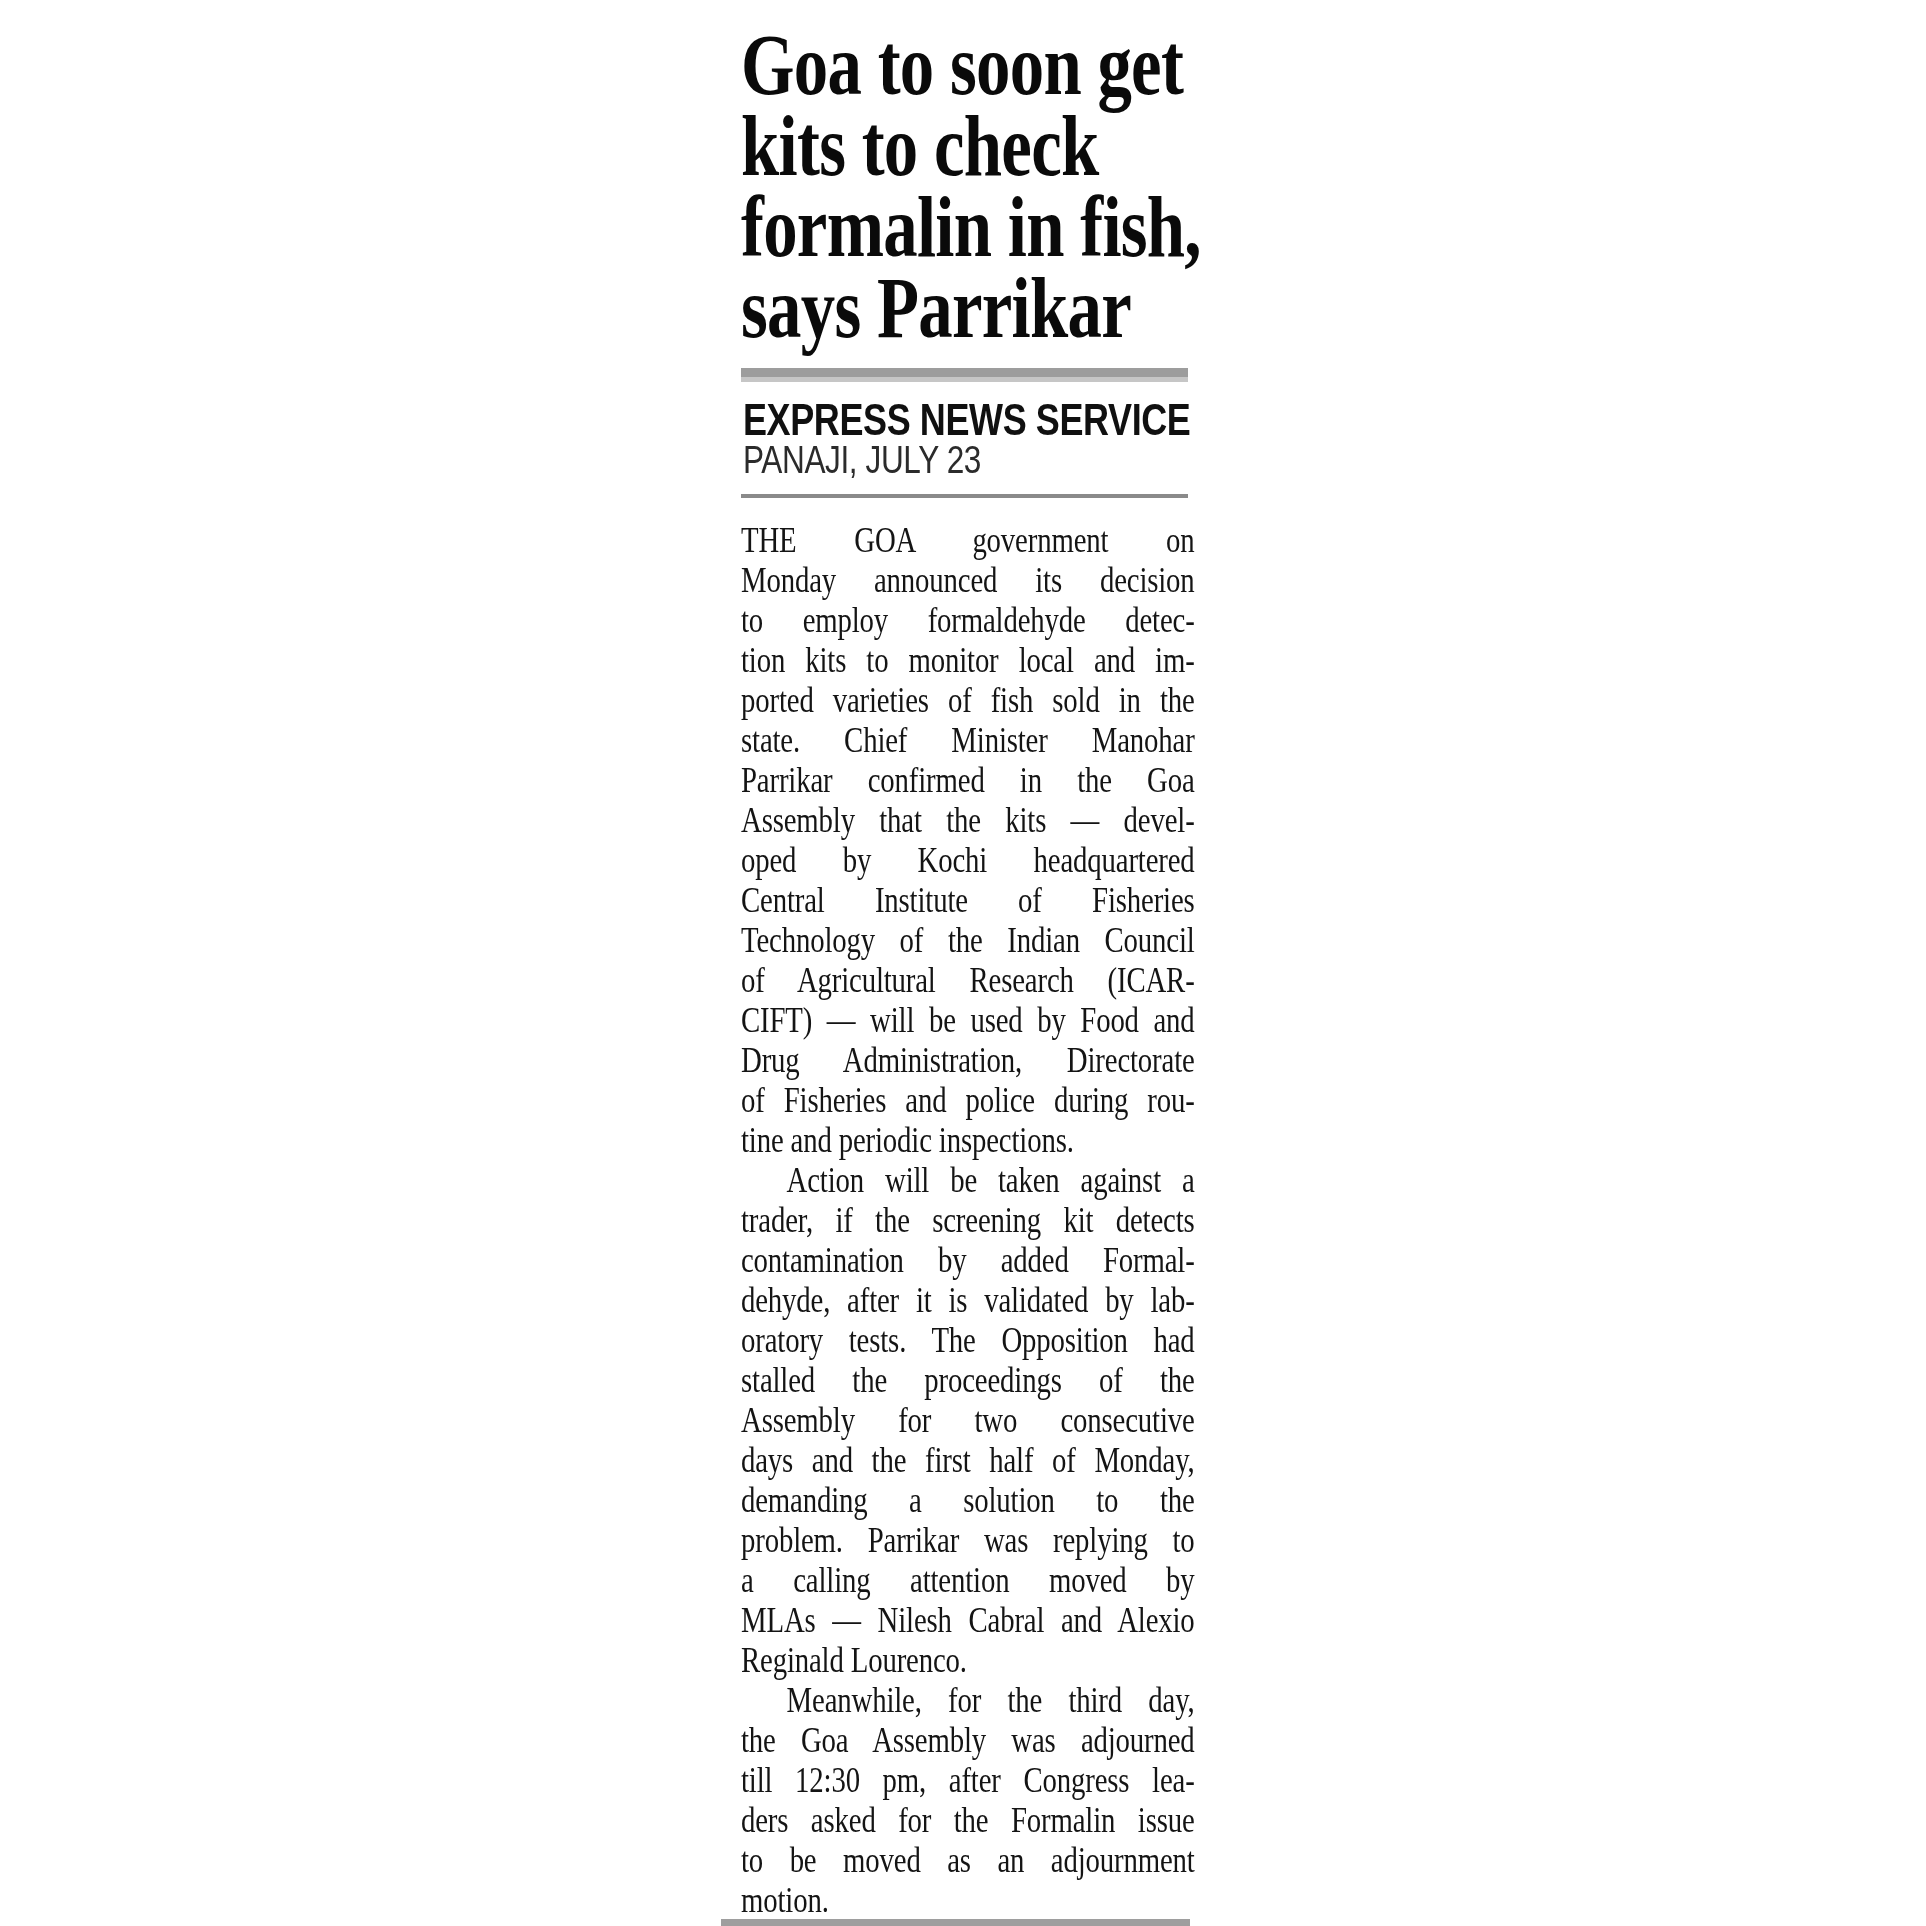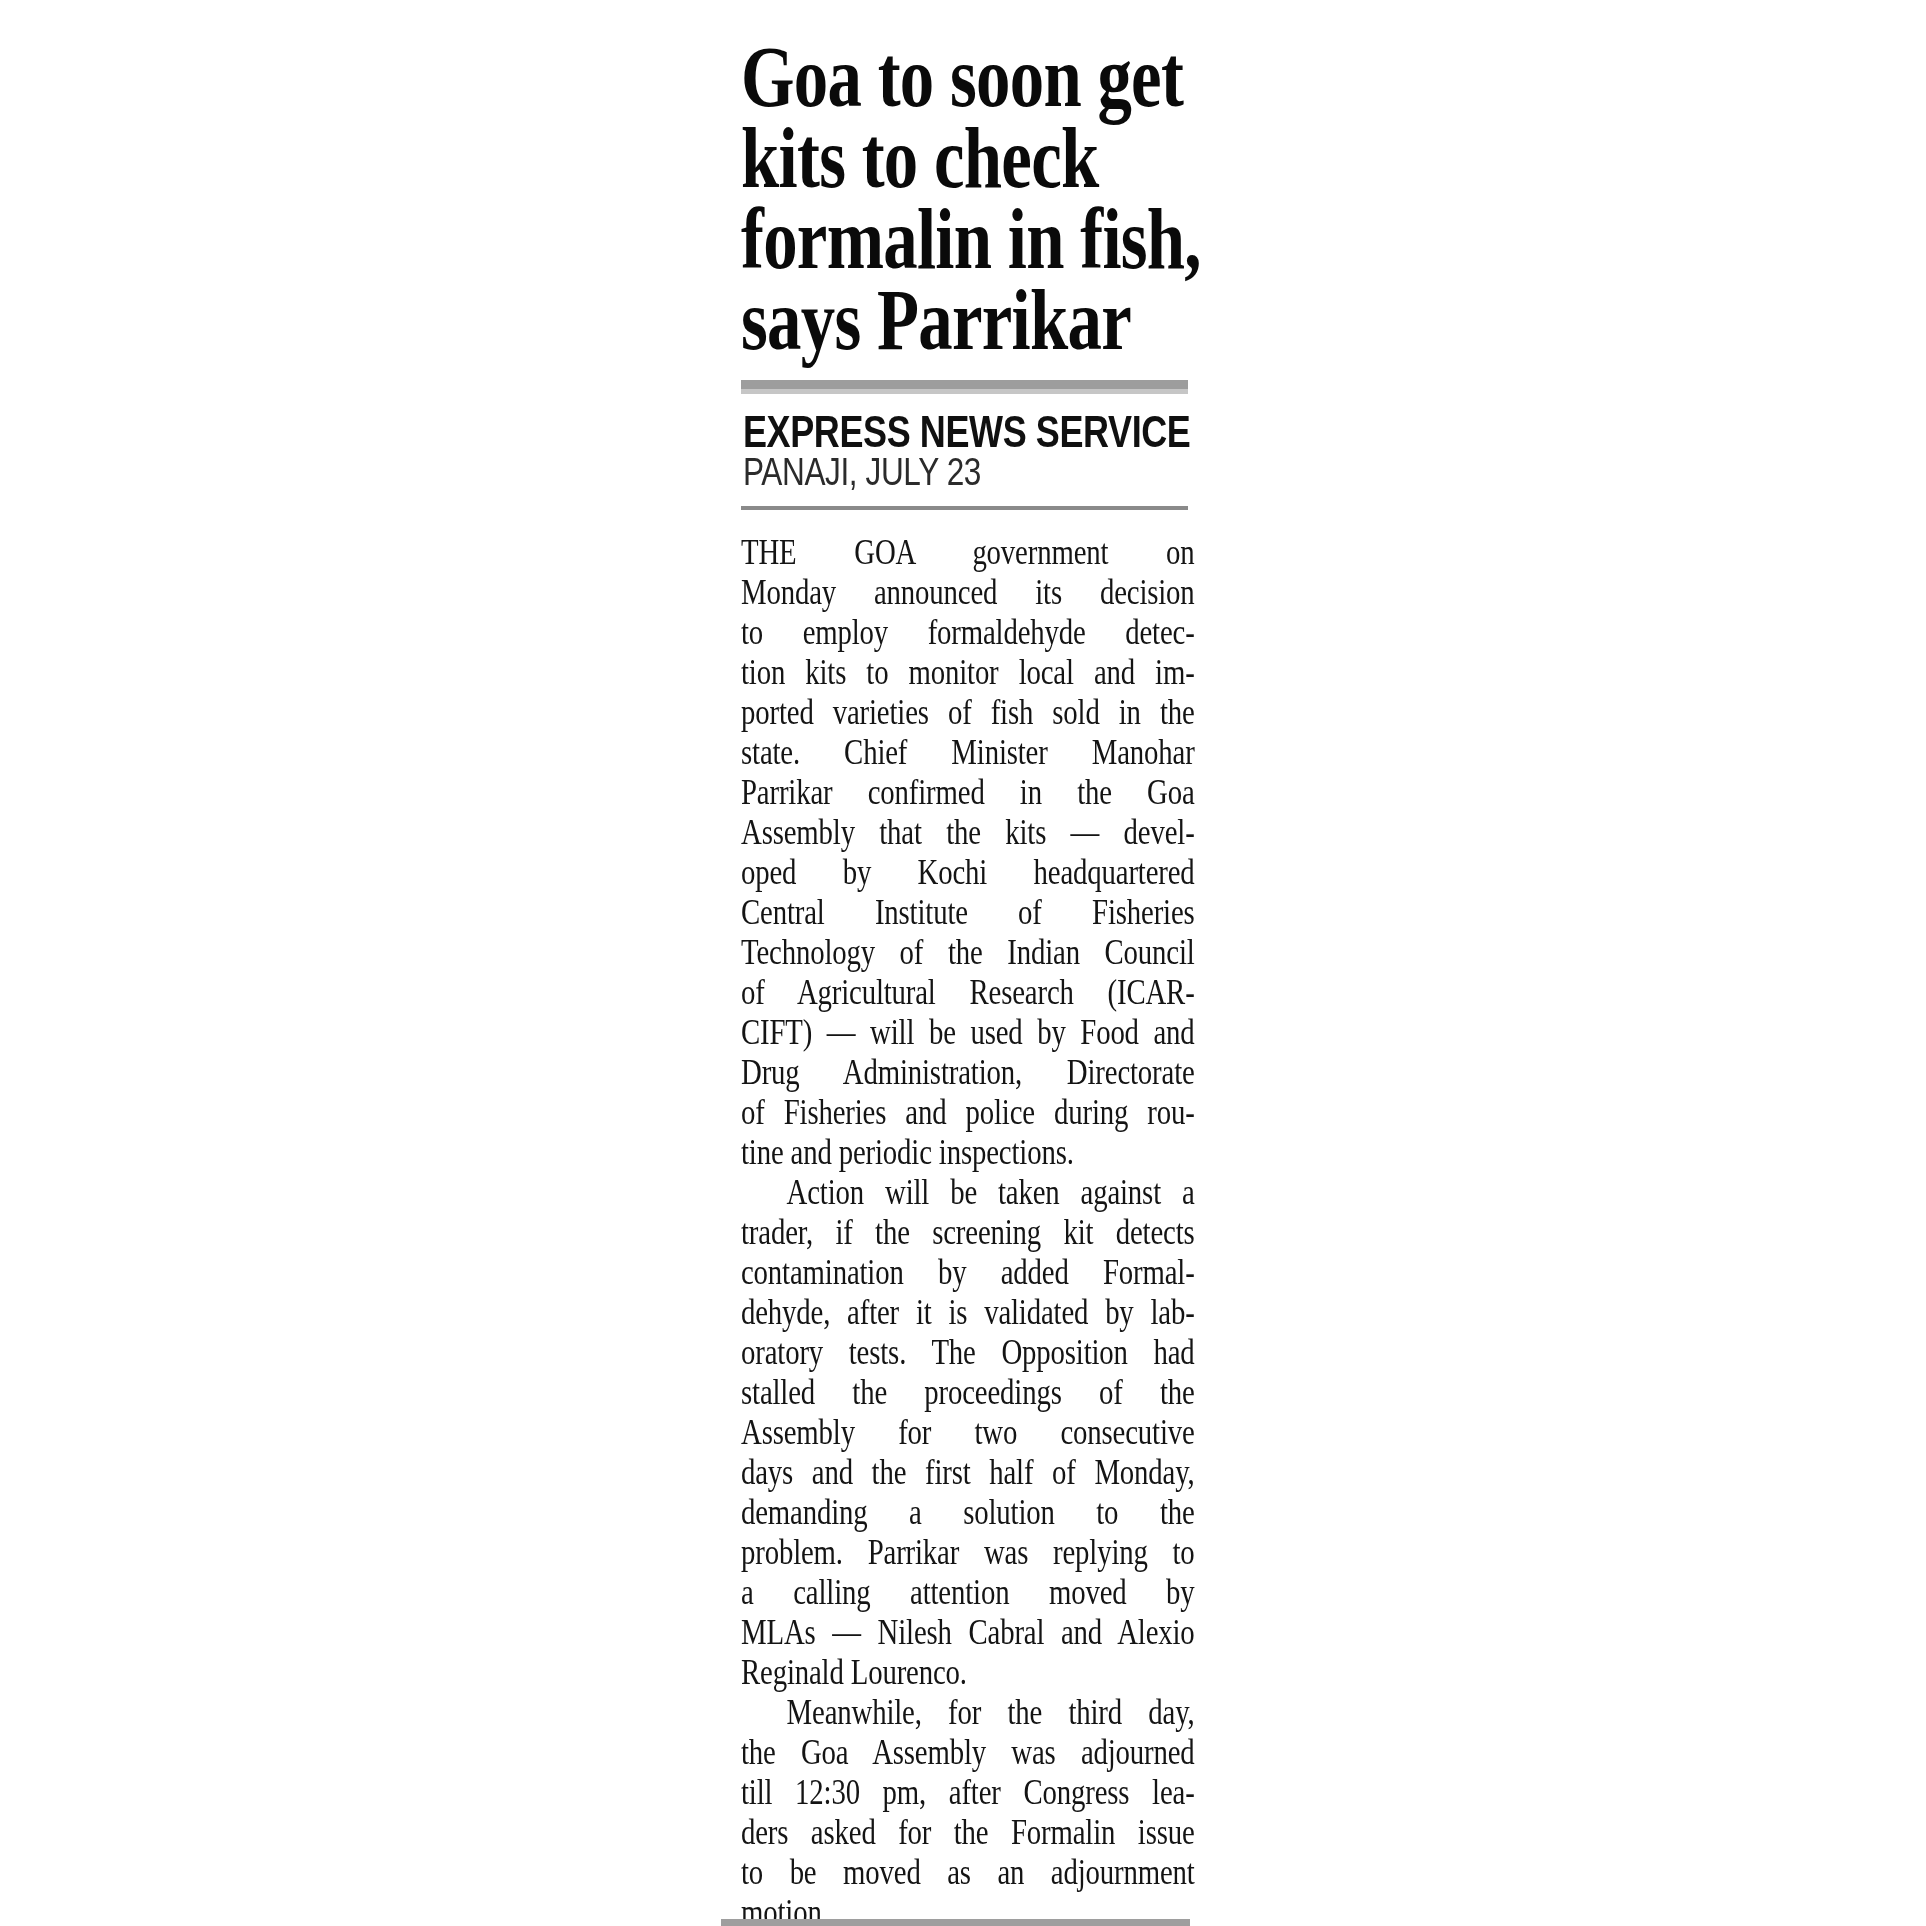--- a/index.html
+++ b/index.html
@@ -1,19 +1,19 @@
 <!DOCTYPE html>
 <html style="font-size:7.3px"><head>
 <meta charset="utf-8">
 <title>Newspaper clipping</title>
 <style>
   html,body{margin:0;padding:0;background:#ffffff;}
   body{width:1926px;height:1926px;position:relative;overflow:hidden;
        font-family:"Liberation Serif", serif;color:#141414;}
-  .article{position:absolute;left:741px;top:12px;width:453px;height:1381px;}
+  .article{position:absolute;left:741px;top:0;width:453px;height:1381px;}
   
   .headline{position:absolute;left:0;top:25px;width:567px;
             transform:scaleX(0.8);transform-origin:0 0;}
   .headline .hline{font-weight:700;font-size:86px;line-height:81px;
                    color:#0a0a0a;white-space:nowrap;letter-spacing:-0.9px;}
   
   .rule-top{position:absolute;left:0;top:368px;width:447px;height:13.6px;
             background:linear-gradient(#9d9d9d 0 64%, #c6c6c6 64% 100%);}
   .rule-mid{position:absolute;left:0;top:494px;width:447px;height:3.6px;}
   .rule-bottom{position:absolute;left:721px;top:1919px;width:469px;height:7.3px;}

